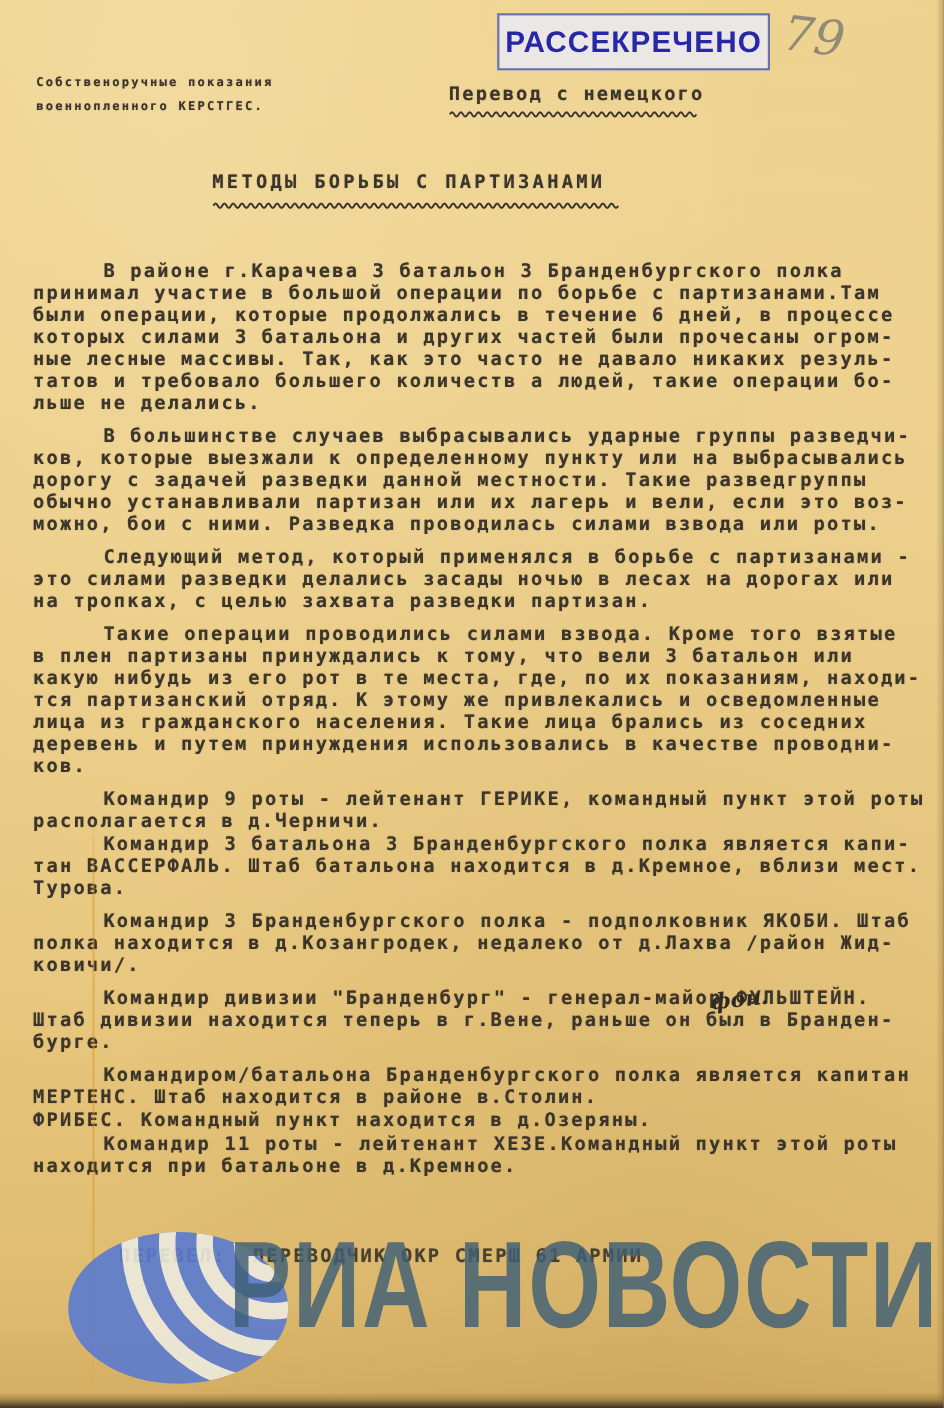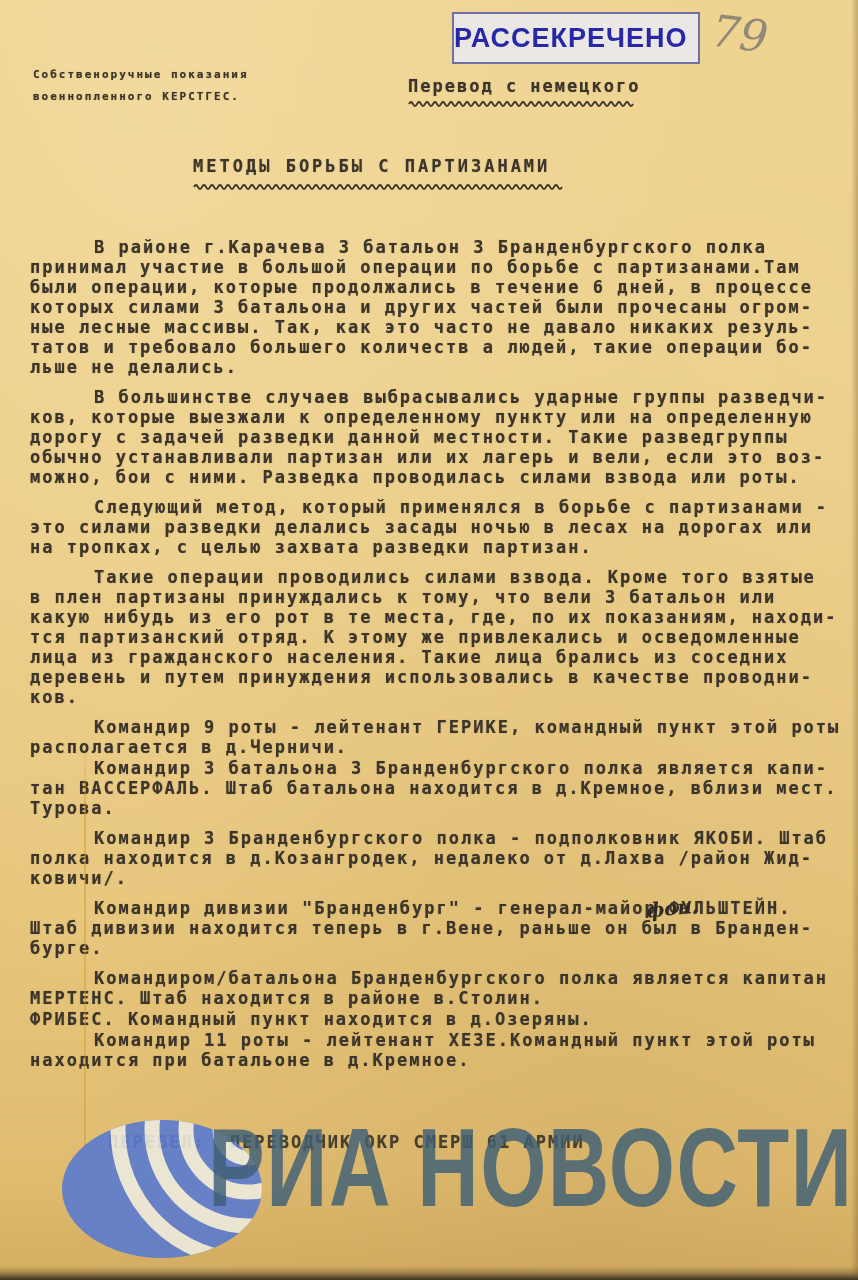--- a/index.html
+++ b/index.html
@@ -15,21 +15,21 @@
       radial-gradient(ellipse at 18% 8%, rgba(255,242,205,.30), transparent 55%),
       radial-gradient(ellipse at 85% 30%, rgba(255,238,195,.18), transparent 50%),
       radial-gradient(ellipse at 70% 95%, rgba(140,100,45,.10), transparent 60%),
       linear-gradient(180deg,#edd18d 0%,#eacb83 40%,#e7c67c 70%,#dfbc70 92%,#d3ad61 100%);
   }
   .typed{color:var(--ink);font-weight:bold;text-shadow:0 0 1px rgba(62,52,38,.55);}
   
   .stamp{
     position:absolute;left:452px;top:12px;width:248px;height:52px;
     background:rgba(233,233,240,.88);border:2px solid var(--stamp-border);
-    display:flex;align-items:center;box-sizing:border-box;
+    display:flex;align-items:center;justify-content:center;box-sizing:border-box;
   }
   .stamp span{
     font-family:"Liberation Sans",sans-serif;font-weight:bold;font-size:27px;
     color:var(--stamp-blue);letter-spacing:1px;
   }
   
   .pagenum{
     position:absolute;left:712px;top:8px;
     font-family:"DejaVu Serif",serif;font-style:italic;font-size:44px;
     color:var(--pencil);transform:rotate(7deg);opacity:.85;
@@ -117,21 +117,21 @@
         <div class="line first">В районе г.Карачева 3 батальон 3 Бранденбургского полка</div>
         <div class="line">принимал участие в большой операции по борьбе с партизанами.Там</div>
         <div class="line">были операции, которые продолжались в течение 6 дней, в процессе</div>
         <div class="line">которых силами 3 батальона и других частей были прочесаны огром-</div>
         <div class="line">ные лесные массивы. Так, как это часто не давало никаких резуль-</div>
         <div class="line">татов и требовало большего количеств а людей, такие операции бо-</div>
         <div class="line">льше не делались.</div>
       </div>
       <div class="para">
         <div class="line first">В большинстве случаев выбрасывались ударные группы разведчи-</div>
-        <div class="line">ков, которые выезжали к определенному пункту или на определенную</div>
+        <div class="line">ков, которые выезжали к определенному пункту или на выбрасывались</div>
         <div class="line">дорогу с задачей разведки данной местности. Такие разведгруппы</div>
         <div class="line">обычно устанавливали партизан или их лагерь и вели, если это воз-</div>
         <div class="line">можно, бои с ними. Разведка проводилась силами взвода или роты.</div>
       </div>
       <div class="para">
         <div class="line first">Следующий метод, который применялся в борьбе с партизанами -</div>
         <div class="line">это силами разведки делались засады ночью в лесах на дорогах или</div>
         <div class="line">на тропках, с целью захвата разведки партизан.</div>
       </div>
       <div class="para">

